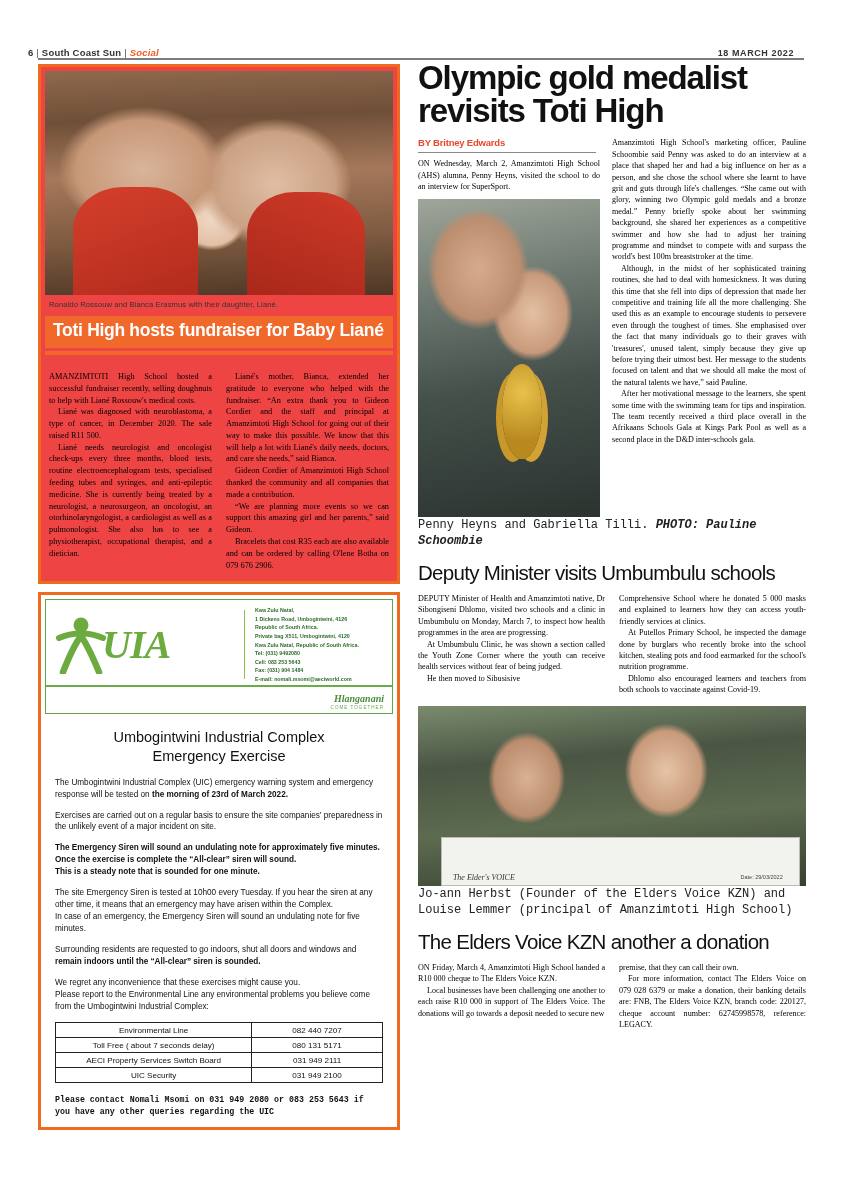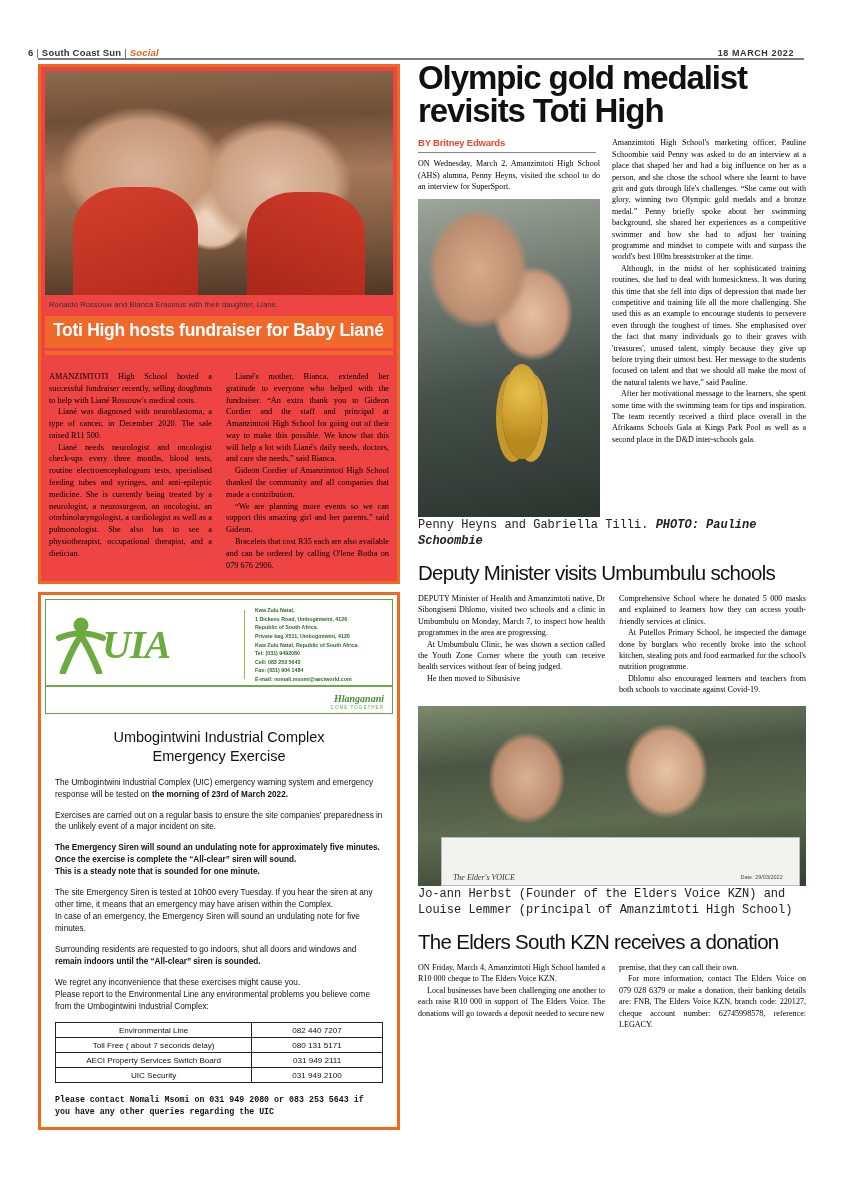--- a/index.html
+++ b/index.html
@@ -326,21 +326,21 @@
     </div>
 
     <div class="art3-photo">
       <div class="ph ph-cheque"></div>
       <div class="ph-cheque-label">The Elder's VOICE</div>
       <div class="ph-cheque-date">Date: 29/03/2022</div>
     </div>
 
     <div class="photo-caption">Jo-ann Herbst (Founder of the Elders Voice KZN) and Louise Lemmer (principal of Amanzimtoti High School)</div>
 
-    <h2 class="headline-sub">The Elders South KZN receives a donation</h2>
+    <h2 class="headline-sub">The Elders Voice KZN another a donation</h2>
 
     <div class="two-col-art">
       <div class="body-text">
         <p class="first">ON Friday, March 4, Amanzimtoti High School handed a R10 000 cheque to The Elders Voice KZN.</p>
         <p>Local businesses have been challenging one another to each raise R10 000 in support of The Elders Voice. The donations will go towards a deposit needed to secure new</p>
       </div>
       <div class="body-text">
         <p class="first">premise, that they can call their own.</p>
         <p>For more information, contact The Elders Voice on 079 028 6379 or make a donation, their banking details are: FNB, The Elders Voice KZN, branch code: 220127, cheque account number: 62745998578, reference: LEGACY.</p>
       </div>

